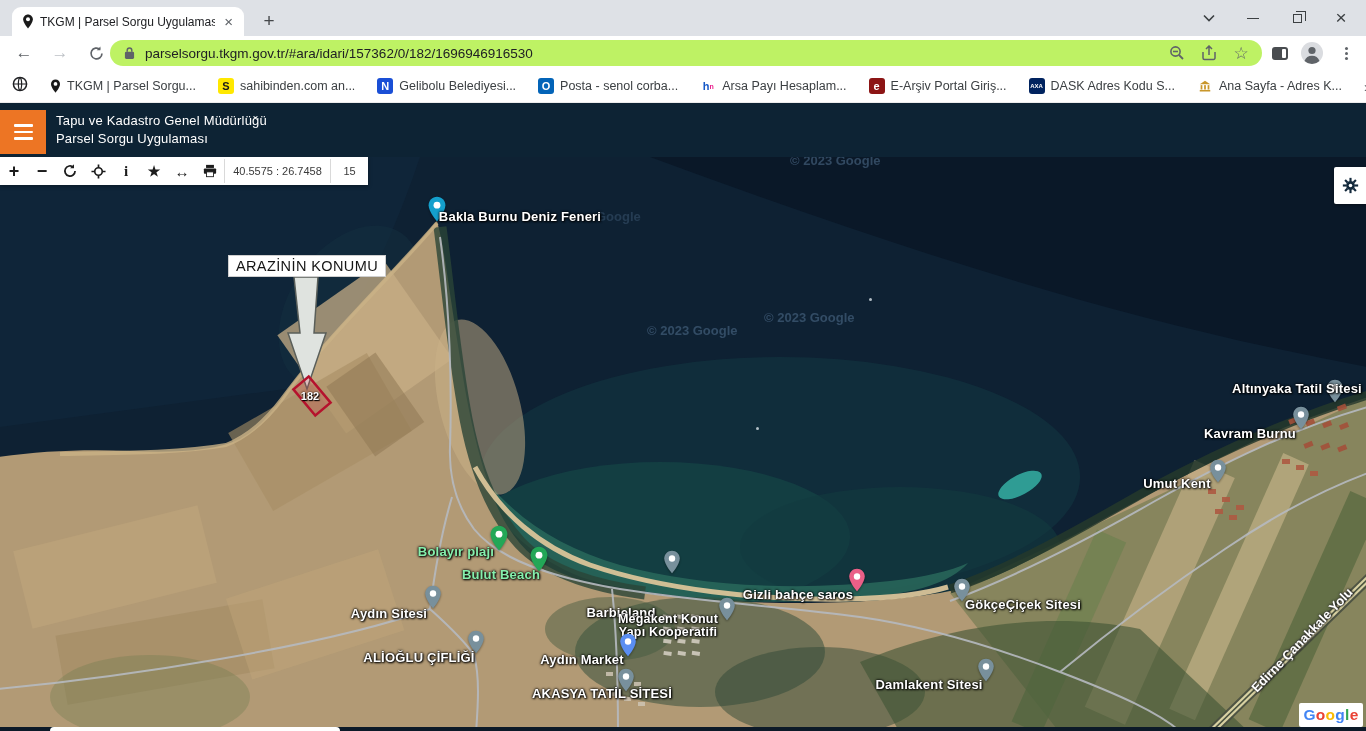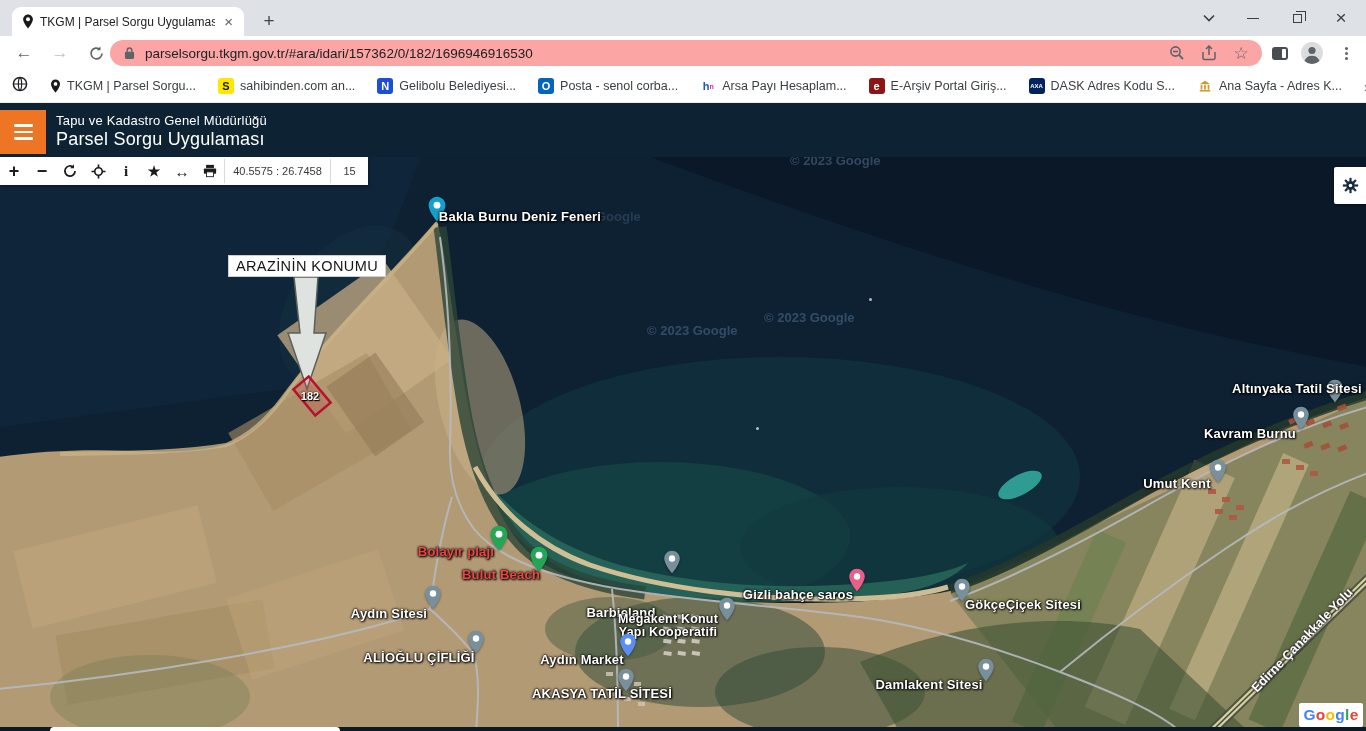--- a/index.html
+++ b/index.html
@@ -13,49 +13,49 @@
   .tab-close { font-size:15px; color:#5f6368; cursor:pointer; padding:0 3px; }
   .newtab-btn { position:absolute; left:256px; top:8px; font-size:19px; color:#44474a; width:26px; height:26px; text-align:center; line-height:25px; }
   .win-controls { position:absolute; right:0; top:0; height:36px; display:flex; align-items:center; gap:30px; padding-right:18px; color:#3c4043; }
   .wc { width:14px; height:14px; display:flex; align-items:center; justify-content:center; font-size:15px; }
   .restore-glyph { width:9px; height:9px; border:1.4px solid #3c4043; position:relative; }
   .restore-glyph:before { content:""; position:absolute; left:2px; top:-4px; width:9px; height:9px; border:1.4px solid #3c4043; border-left:none; border-bottom:none; }
   .min-glyph { width:12px; height:0; border-top:1.6px solid #3c4043; }
 
   .addressbar { position:absolute; left:0; top:36px; width:1366px; height:34px; background:#fff; }
   .nav-ic { position:absolute; top:5px; width:24px; height:24px; display:flex; align-items:center; justify-content:center; font-size:17px; color:#5f6368; }
-  .omnibox { position:absolute; left:110px; top:4px; width:1152px; height:26px; background:#fca5a5; border-radius:13px; display:flex; align-items:center; padding-left:14px; }
+  .omnibox { position:absolute; left:110px; top:4px; width:1152px; height:26px; background:#bef264; border-radius:13px; display:flex; align-items:center; padding-left:14px; }
   .url-text { font-size:13.5px; color:#202124; margin-left:10px; white-space:nowrap; }
   .pill-ic { position:absolute; top:4px; width:24px; height:26px; display:flex; align-items:center; justify-content:center; color:#5f6368; }
   .panel-glyph { width:16px; height:13px; background:#494c50; border-radius:3px; position:relative; }
   .panel-glyph:before { content:""; position:absolute; right:2px; top:2px; width:4.5px; height:9px; background:#fff; border-radius:1px; }
   .dots-glyph { width:3px; height:3px; border-radius:50%; background:#5f6368; box-shadow:0 -5px 0 #5f6368, 0 5px 0 #5f6368; }
 
   .bookmarksbar { position:absolute; left:0; top:70px; width:1366px; height:33px; background:#fff; display:flex; align-items:center; padding:0 12px; gap:22px; border-bottom:1px solid #ececec; }
   .bm { display:flex; align-items:center; gap:6px; white-space:nowrap; }
   .bm-label { font-size:12.5px; color:#3c4043; }
   .favicon { width:16px; height:16px; border-radius:3px; display:flex; align-items:center; justify-content:center; font-size:11px; font-weight:bold; flex:none; }
   .bm-overflow { margin-left:auto; color:#5f6368; font-size:15px; }
 
   
   .appheader { position:absolute; left:0; top:103px; width:1366px; height:54px; background:#0d2334; }
   .hamburger { position:absolute; left:0; top:7px; width:46px; height:44px; background:#ed7524; display:flex; flex-direction:column; align-items:center; justify-content:center; gap:4px; }
   .hamburger span { display:block; width:19px; height:2.6px; background:#fff; border-radius:1px; }
   .apptitle { position:absolute; left:56px; top:9px; color:#fff; }
   .apptitle .l1 { font-size:13px; line-height:18px; letter-spacing:.2px; }
-  .apptitle .l2 { font-size:18px; line-height:18px; letter-spacing:.2px; }
+  .apptitle .l2 { font-size:13px; line-height:18px; letter-spacing:.2px; }
 
   
   .map { position:absolute; left:0; top:157px; width:1366px; height:574px; overflow:hidden; background:#0e2133; }
   .terrain { position:absolute; left:0; top:0; }
 
   .wm { position:absolute; font-size:13px; font-weight:bold; color:#51708f; opacity:.55; white-space:nowrap; pointer-events:none; }
 
   .poi-label { position:absolute; transform:translate(-50%,-50%); font-size:13px; font-weight:bold; color:#fff; white-space:nowrap; text-shadow:0 0 2px #000,0 0 3px #000,1px 1px 2px rgba(0,0,0,.85); letter-spacing:.2px; }
-  .poi-label.green { color:#ef4444; }
+  .poi-label.green { color:#86efac; }
   .poi-label.two-line { white-space:normal; width:118px; text-align:center; line-height:13px; font-size:12.5px; }
   .pin { position:absolute; transform:translate(-50%,-100%); width:17px; height:24px; }
   .pin svg { display:block; width:100%; height:100%; filter:drop-shadow(0 1px 1px rgba(0,0,0,.4)); }
 
   .anno-box { position:absolute; left:228px; top:98px; width:158px; height:22px; background:#fff; border:1px solid #cfcfcf; display:flex; align-items:center; justify-content:center; font-size:14.5px; color:#151515; letter-spacing:.4px; }
   .parcel-num { position:absolute; left:310px; top:239px; transform:translate(-50%,-50%); font-size:11px; font-weight:bold; color:#fff; text-shadow:0 0 2px #000,1px 1px 1px #000; }
 
   .map-toolbar { position:absolute; left:0; top:0; width:368px; height:28px; background:#fff; display:flex; align-items:stretch; box-shadow:0 1px 4px rgba(0,0,0,.35); }
   .mtb-btn { width:28px; display:flex; align-items:center; justify-content:center; font-size:16px; font-weight:bold; color:#1c1c1c; }
   .mtb-sep { width:1px; background:#d9d9d9; margin:2px 0; }

